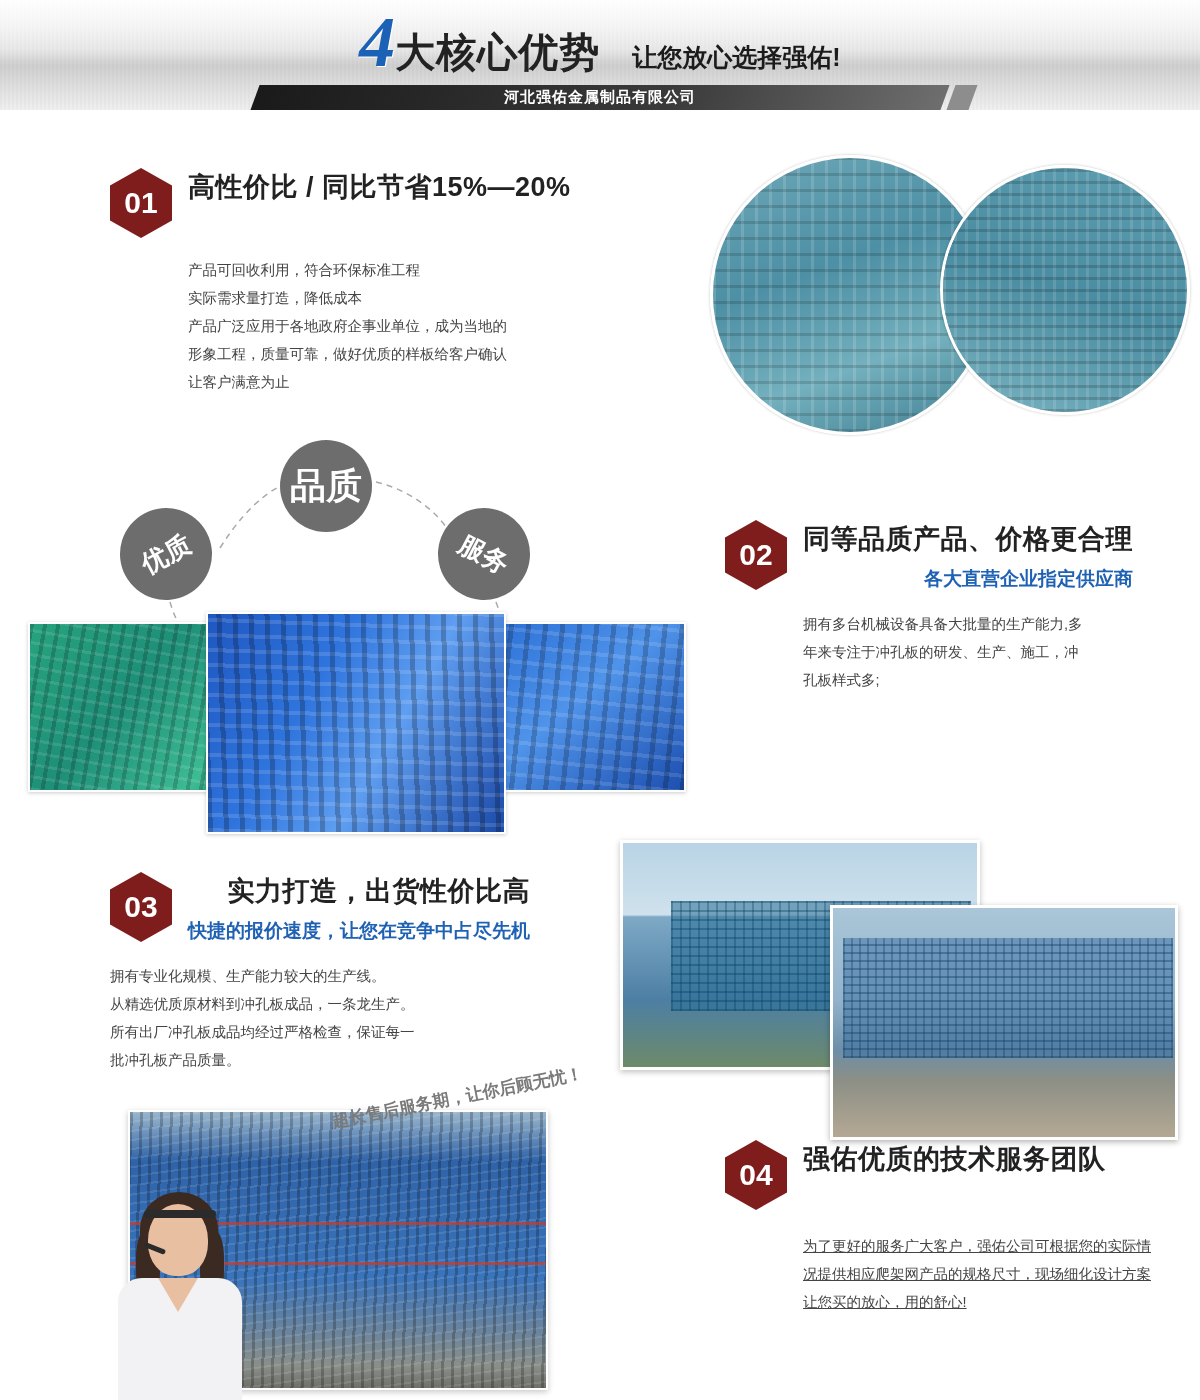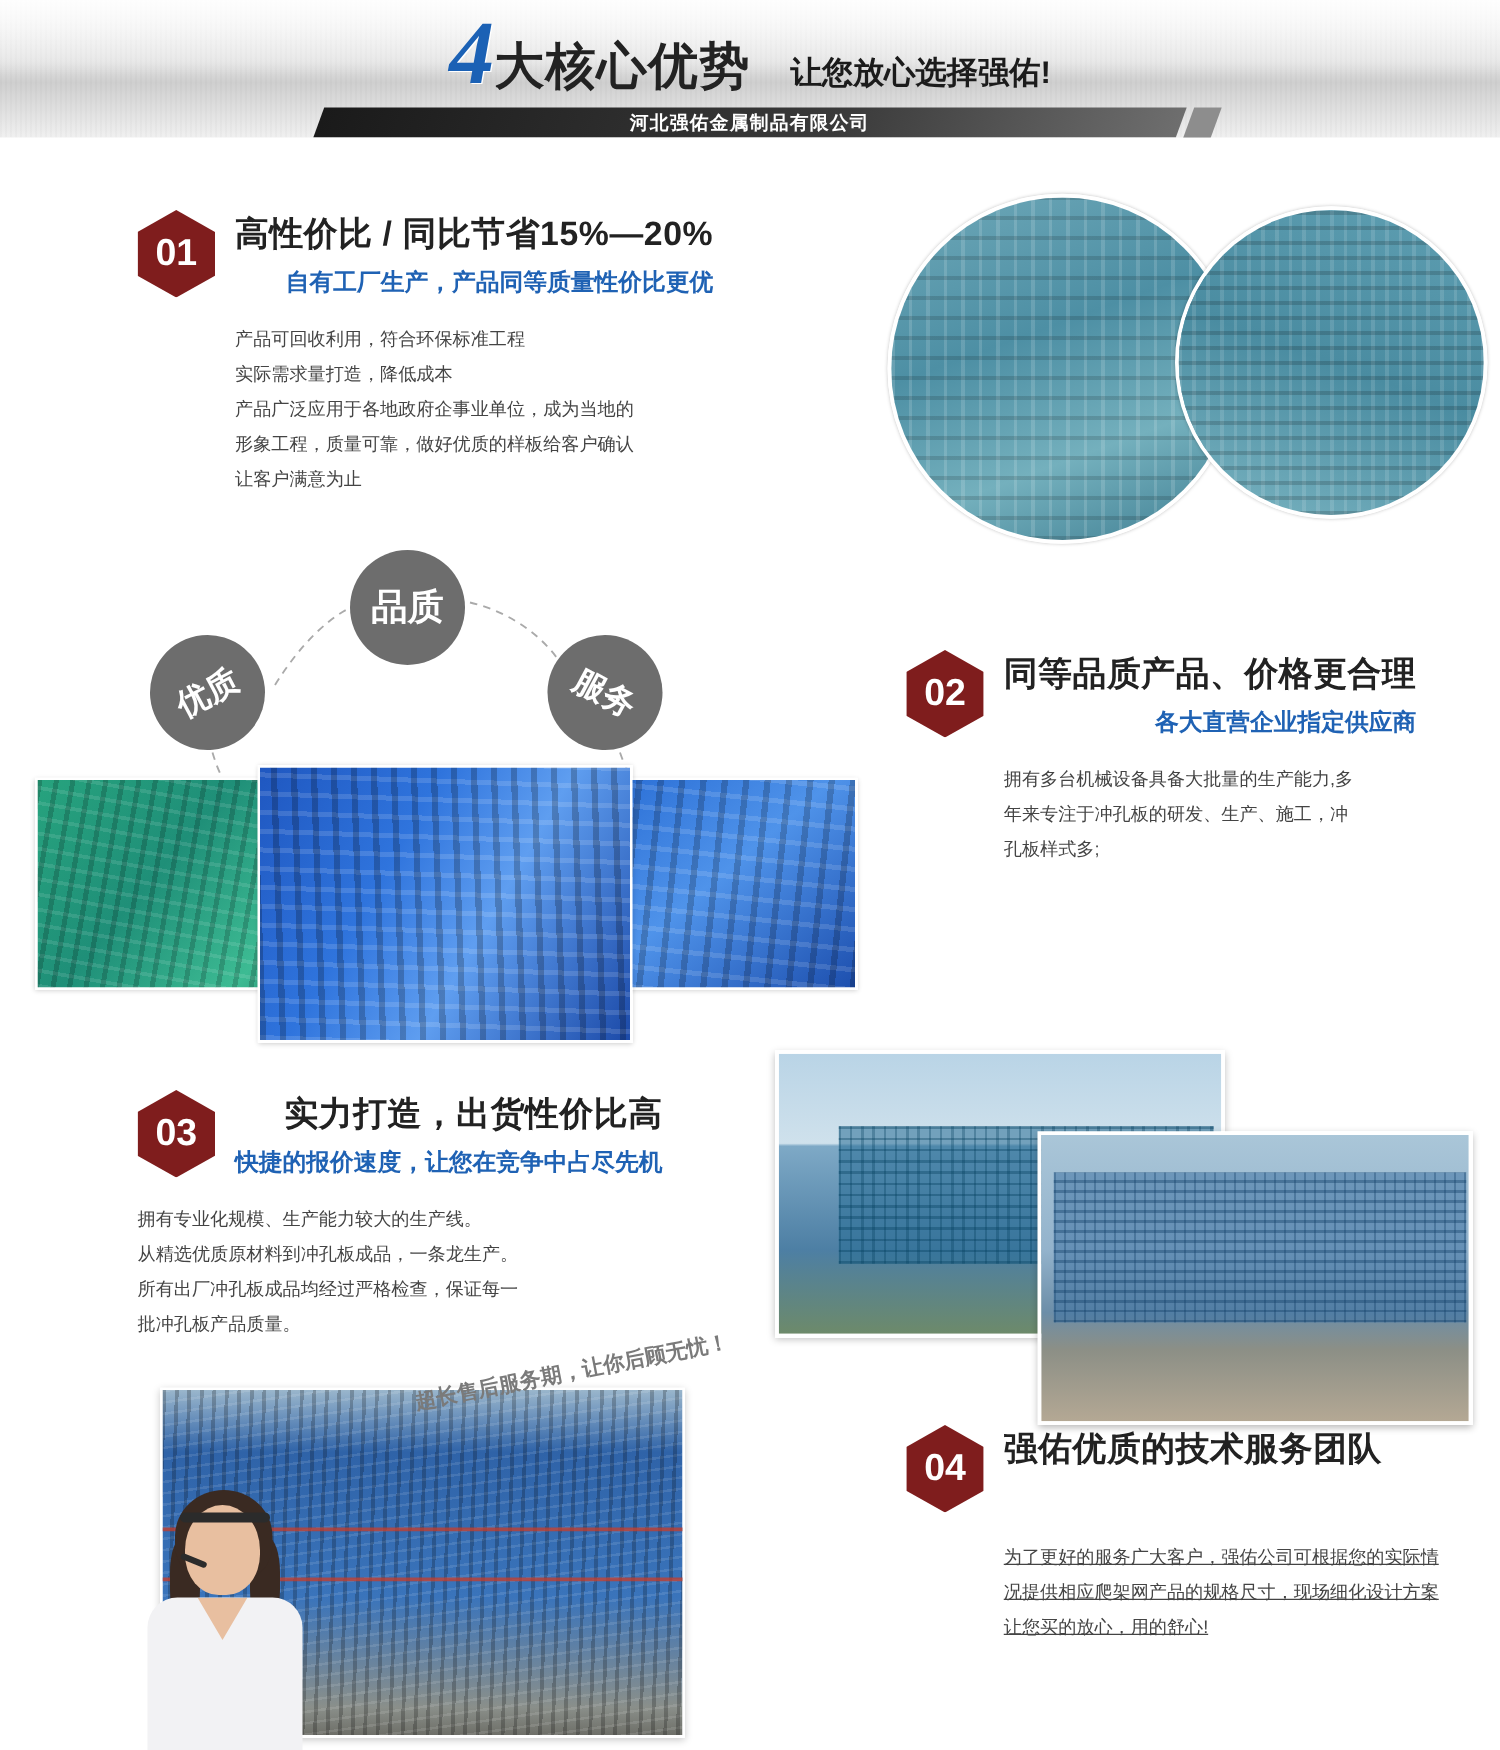--- a/index.html
+++ b/index.html
@@ -132,21 +132,21 @@
   }
 
   
   .quality { position: absolute; left: 100px; top: 430px; width: 520px; height: 190px; }
   .qc {
     position: absolute; border-radius: 50%;
     background: #6d6d6d;
     display: flex; align-items: center; justify-content: center;
     color: #fff; font-weight: bold;
   }
-  .qc-top { left: 180px; top: 10px; width: 92px; height: 92px; font-size: 29px; }
+  .qc-top { left: 180px; top: 10px; width: 92px; height: 92px; font-size: 36px; }
   .qc-left { left: 20px; top: 78px; width: 92px; height: 92px; font-size: 26px; transform: rotate(-28deg); }
   .qc-right { left: 338px; top: 78px; width: 92px; height: 92px; font-size: 26px; transform: rotate(28deg); }
   .qc span { display: block; }
   .dashes { position: absolute; left: 0; top: 0; width: 520px; height: 190px; }
 
   
   .panels { position: absolute; left: 28px; top: 612px; width: 660px; height: 230px; }
   .pnl { position: absolute; border: 2px solid #fff; box-shadow: 0 1px 4px rgba(0,0,0,0.2); overflow: hidden; }
   .pnl-left { left: 0; top: 10px; width: 260px; height: 170px;
     background:
@@ -263,21 +263,20 @@
       <span>河北强佑金属制品有限公司</span>
     </div>
   </div>
 </div>
 
 <div class="sec01">
   <div class="sec-head">
     <div class="hexnum">01</div>
     <div class="head-text">
       <div class="h-main">高性价比 / 同比节省15%—20%</div>
-      <div class="h-sub">自有工厂生产，产品同等质量性价比更优</div>
     </div>
   </div>
   <div class="body-text">
     <p>产品可回收利用，符合环保标准工程</p>
     <p>实际需求量打造，降低成本</p>
     <p>产品广泛应用于各地政府企事业单位，成为当地的</p>
     <p>形象工程，质量可靠，做好优质的样板给客户确认</p>
     <p>让客户满意为止</p>
   </div>
 </div>

